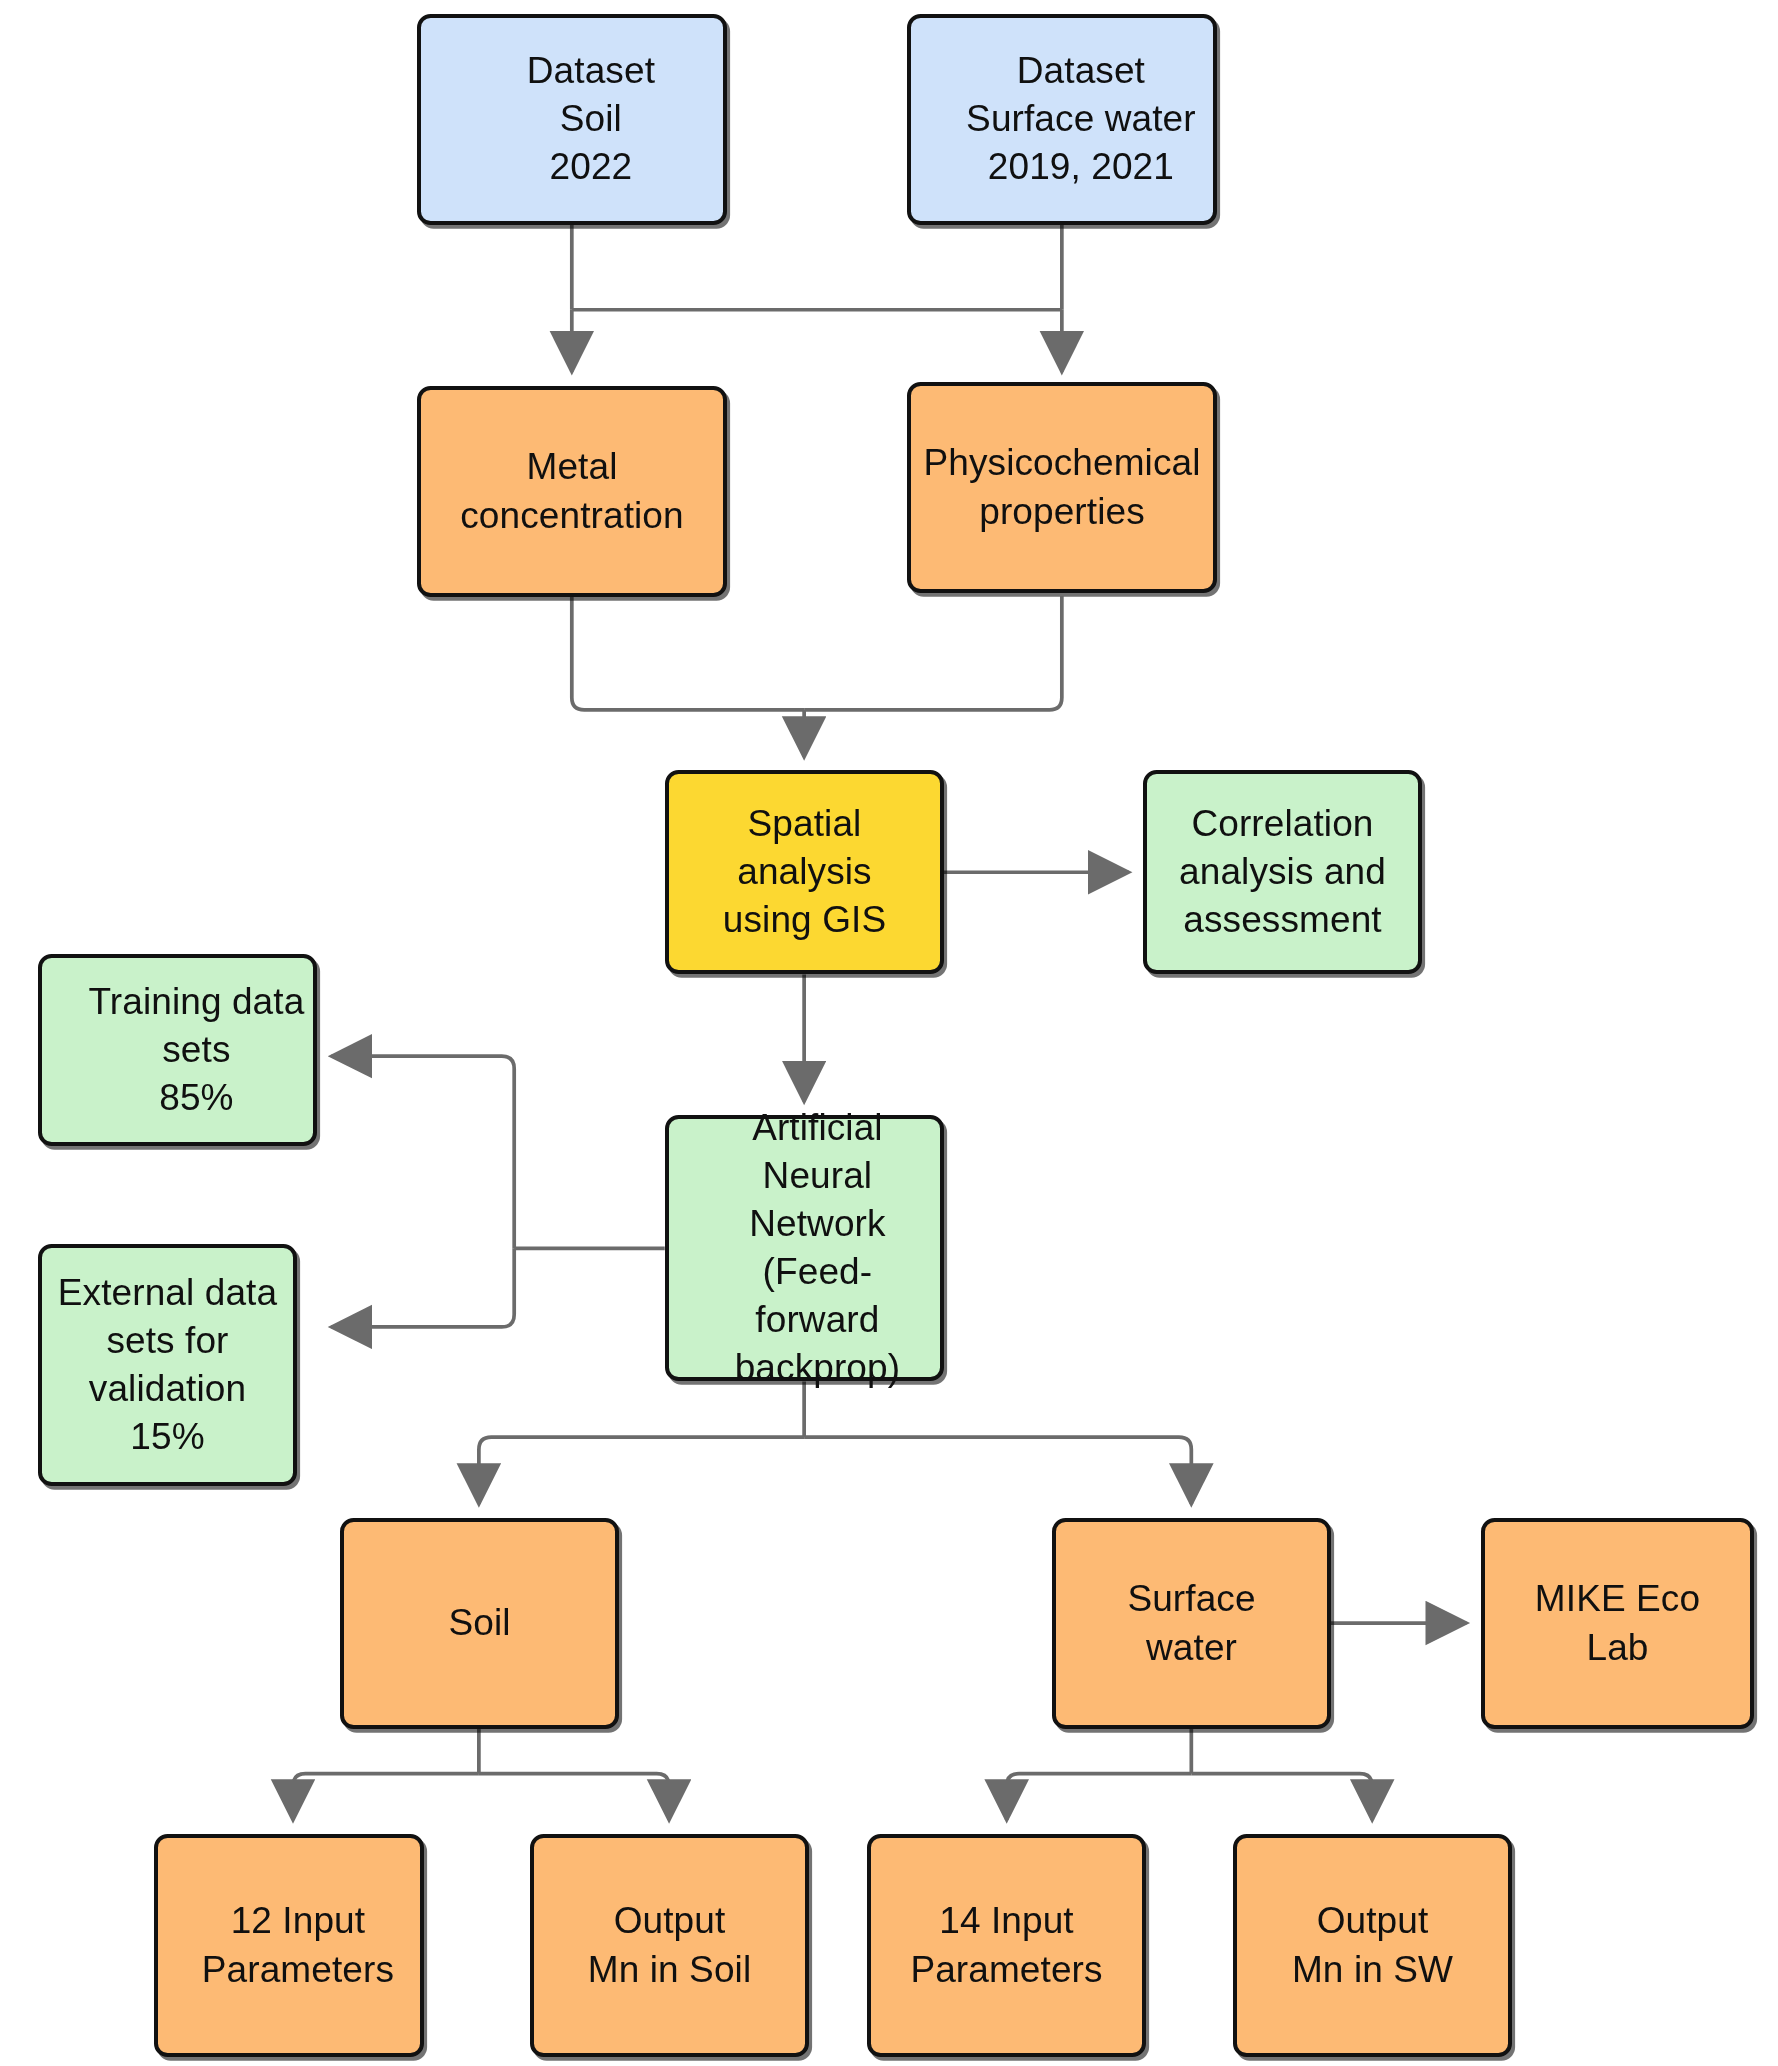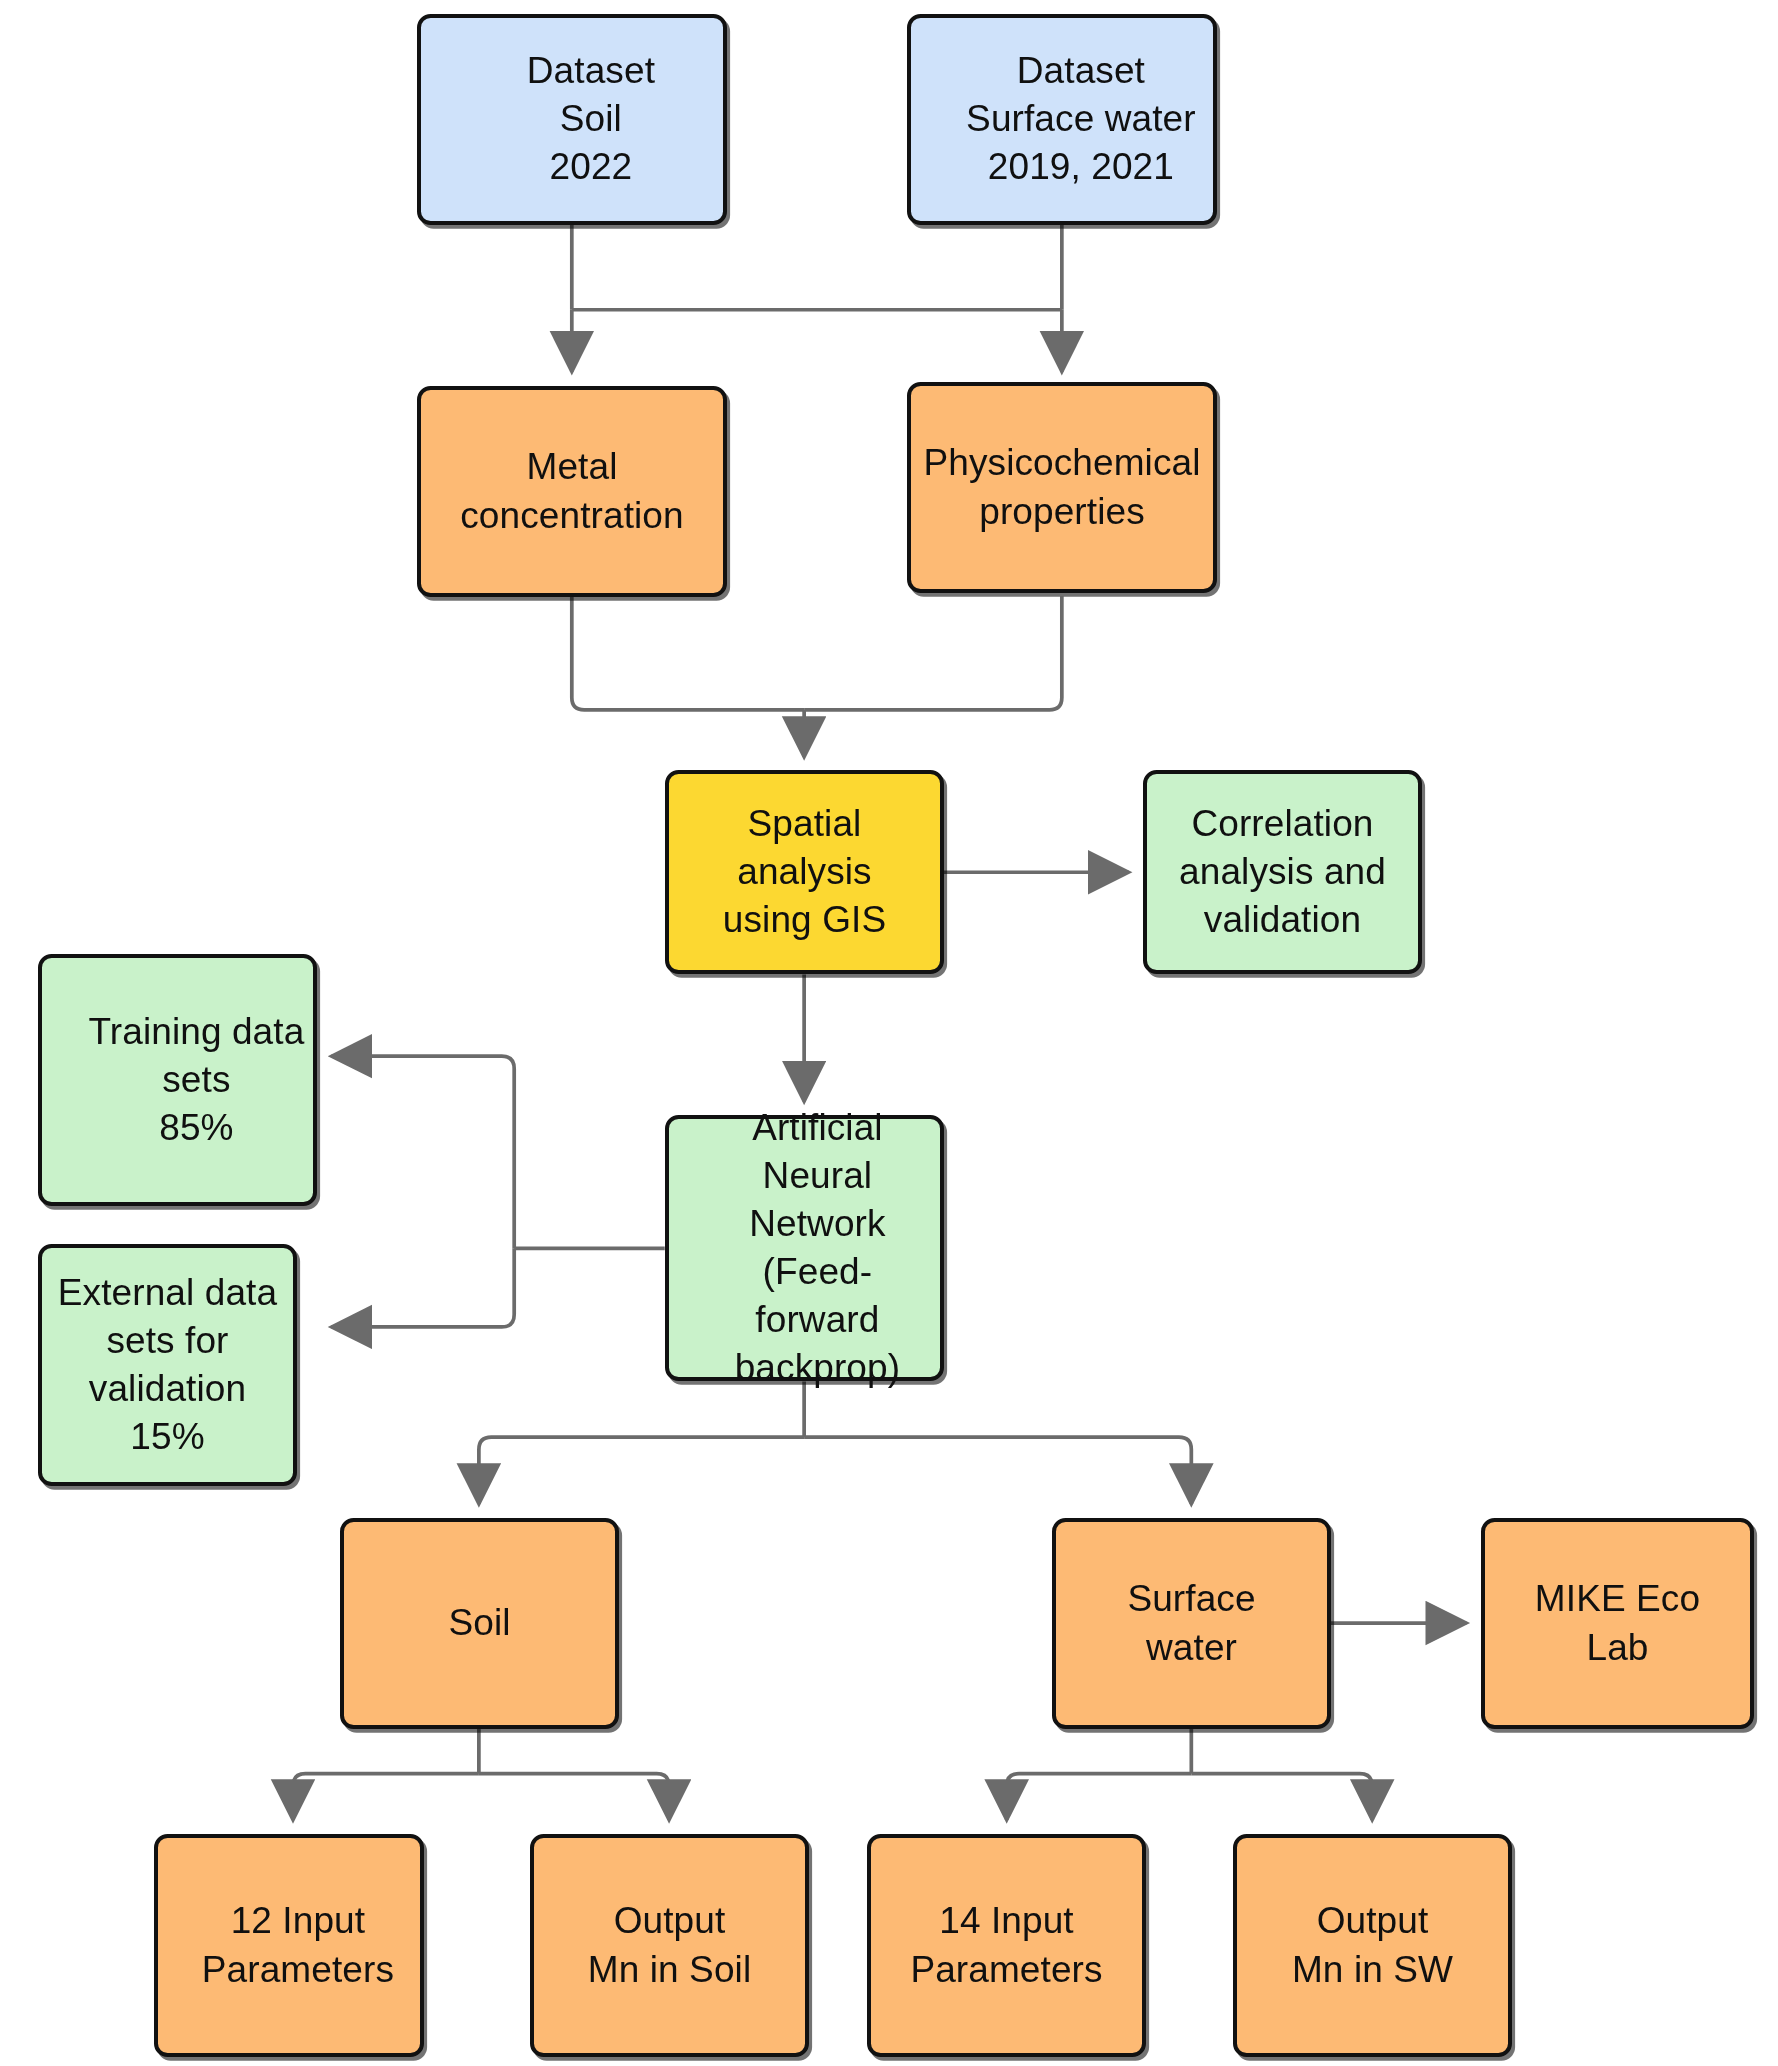--- a/index.html
+++ b/index.html
@@ -102,22 +102,22 @@
 2019, 2021</div>
   <div class="node fill-purple" style="left: 417px; top: 386px; width: 310px; height: 211px;">Metal
 concentration</div>
   <div class="node fill-purple" style="left: 907px; top: 382px; width: 310px; height: 211px;">Physicochemical
 properties</div>
   <div class="node fill-yellow" style="left: 665px; top: 770px; width: 279px; height: 204px;">Spatial
 analysis
 using GIS</div>
   <div class="node fill-green" style="left: 1143px; top: 770px; width: 279px; height: 204px;">Correlation
 analysis and
-validation</div>
-  <div class="node fill-green" style="left: 38px; top: 954px; width: 279px; height: 252px; padding-left: 44px;">Training data
+assessment</div>
+  <div class="node fill-green" style="left: 38px; top: 954px; width: 279px; height: 192px; padding-left: 44px;">Training data
 sets
 85%</div>
   <div class="node fill-green" style="left: 38px; top: 1244px; width: 259px; height: 242px;">External data
 sets for
 validation
 15%</div>
   <div class="node fill-green" style="left: 665px; top: 1115px; width: 279px; height: 266px; padding-left: 32px;">Artificial
 Neural
 Network
 (Feed-forward

